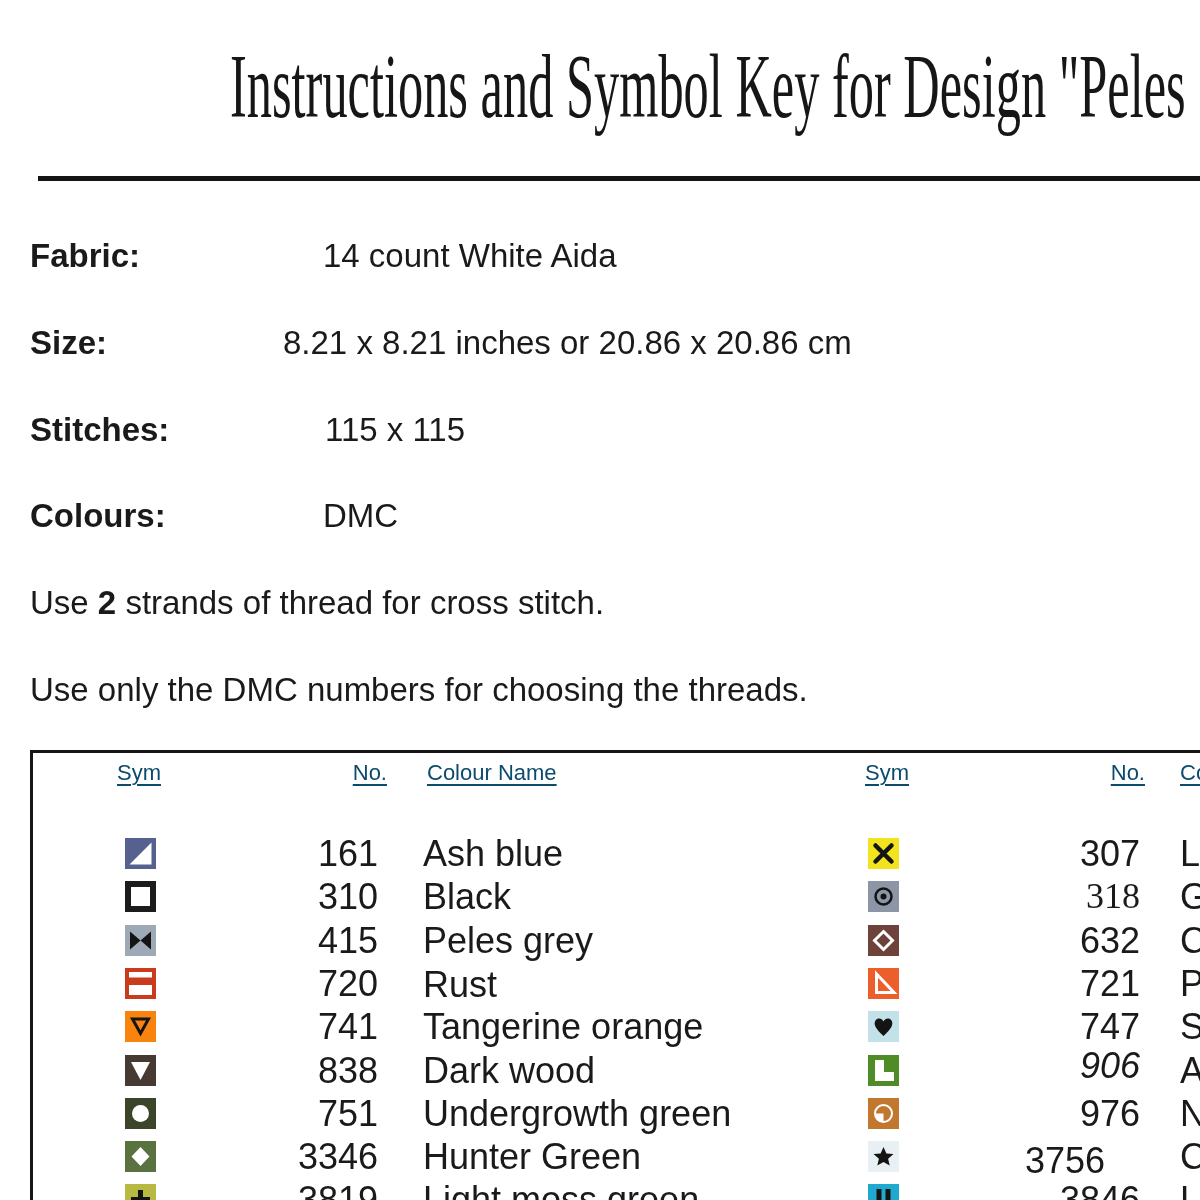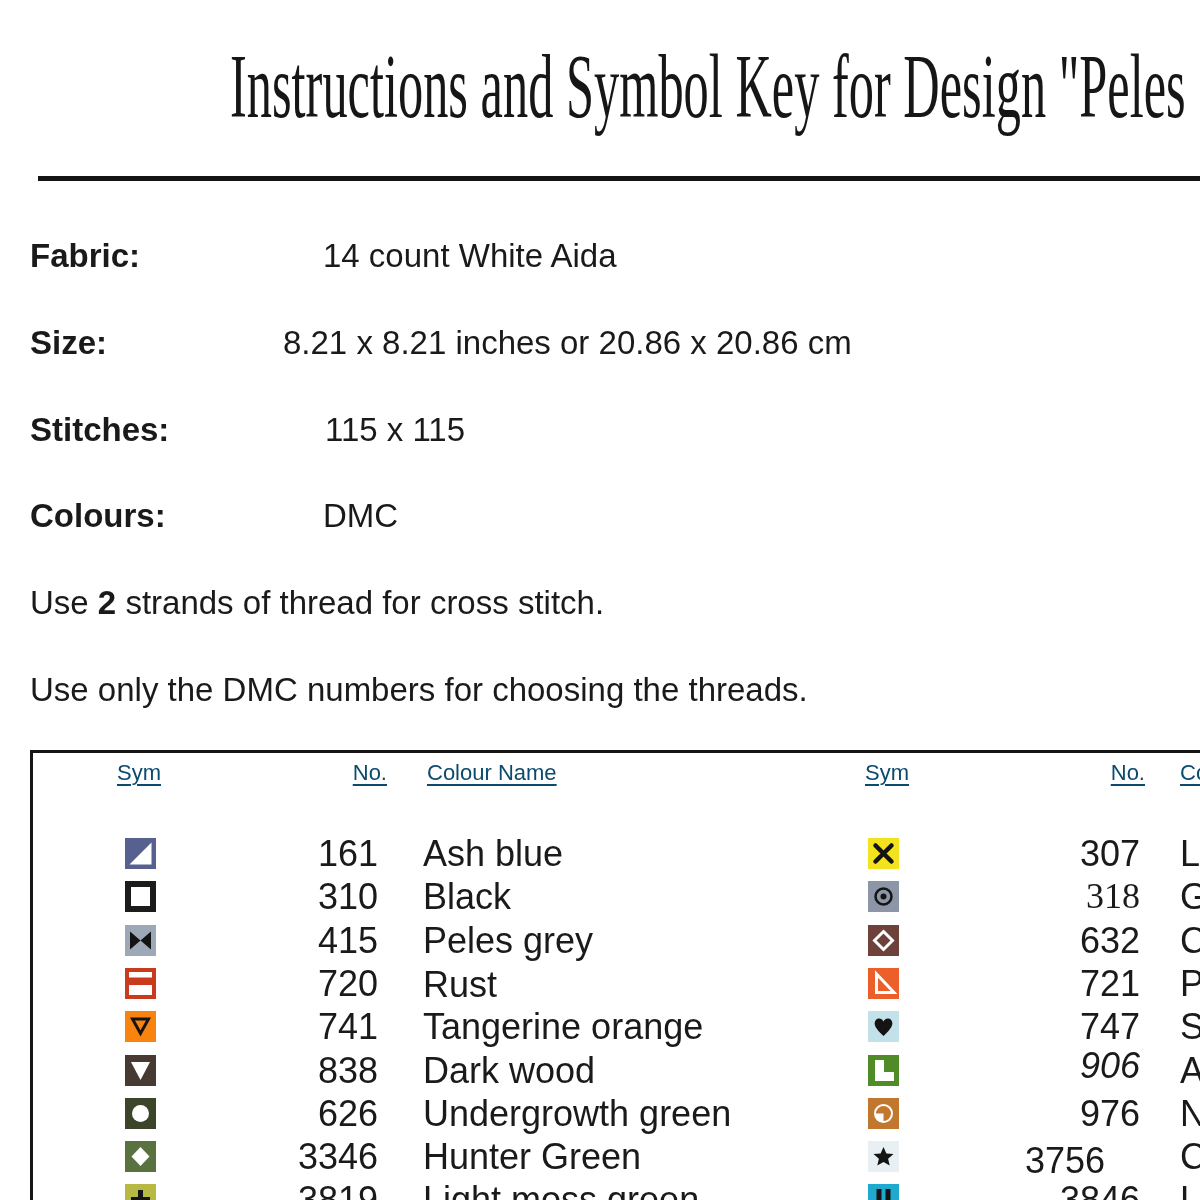--- a/index.html
+++ b/index.html
@@ -143,21 +143,21 @@
     <span class="cell cell-no" style="left: 195px; top: 299.5px;">838</span>
     <span class="cell cell-name" style="left: 390px; top: 299.5px;">Dark wood</span>
   </div>
 
   <div>
     <span class="sym" style="left: 92px; top: 344.8px; background: rgb(60, 69, 42);">
           <svg width="31" height="31" viewBox="0 0 31 31" xmlns="http://www.w3.org/2000/svg">
             <circle cx="15.5" cy="15.5" r="8.5" fill="#ffffff"></circle>
           </svg>
         </span>
-    <span class="cell cell-no" style="left: 195px; top: 342.8px;">626</span>
+    <span class="cell cell-no" style="left: 195px; top: 342.8px;">751</span>
     <span class="cell cell-name" style="left: 390px; top: 342.8px;">Undergrowth green</span>
   </div>
 
   <div>
     <span class="sym" style="left: 92px; top: 388.1px; background: rgb(90, 113, 64);">
           <svg width="31" height="31" viewBox="0 0 31 31" xmlns="http://www.w3.org/2000/svg">
             <polygon points="15.5,6 24.5,15.5 15.5,25 6.5,15.5" fill="#ffffff"></polygon>
           </svg>
         </span>
     <span class="cell cell-no" style="left: 195px; top: 386.1px;">3346</span>

